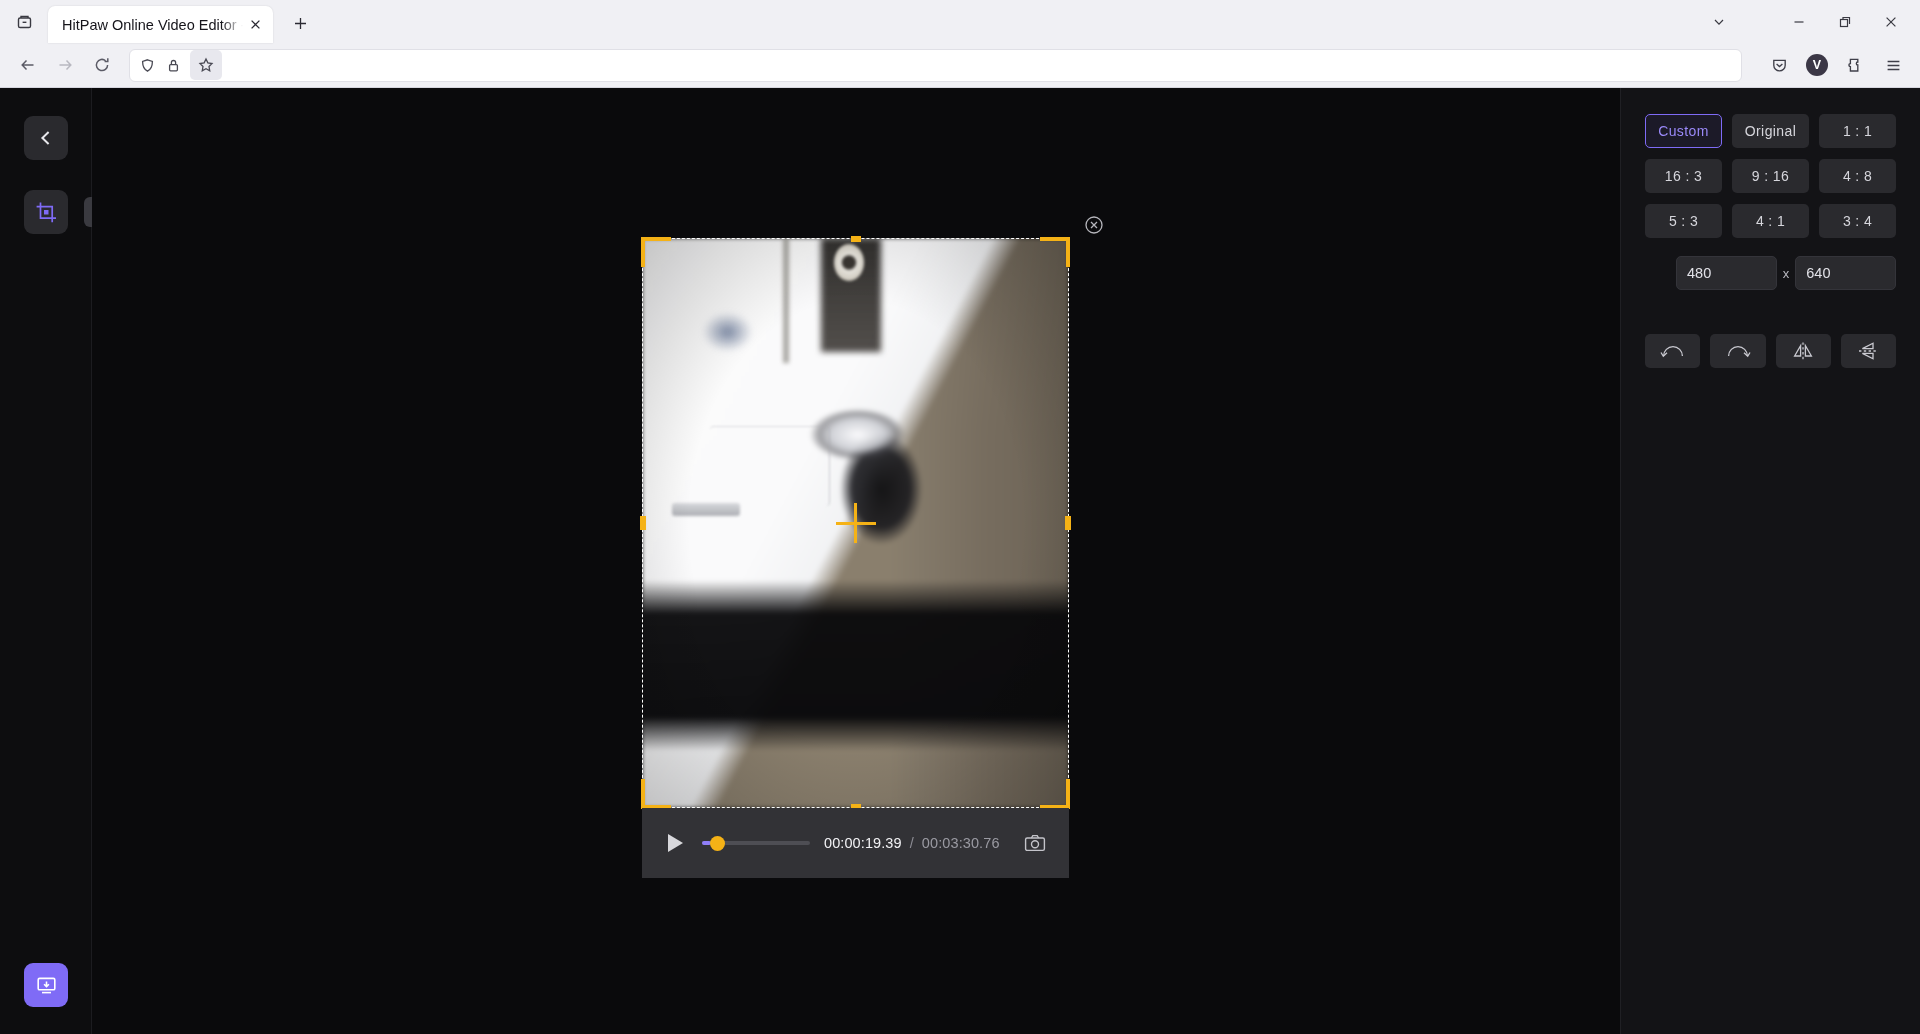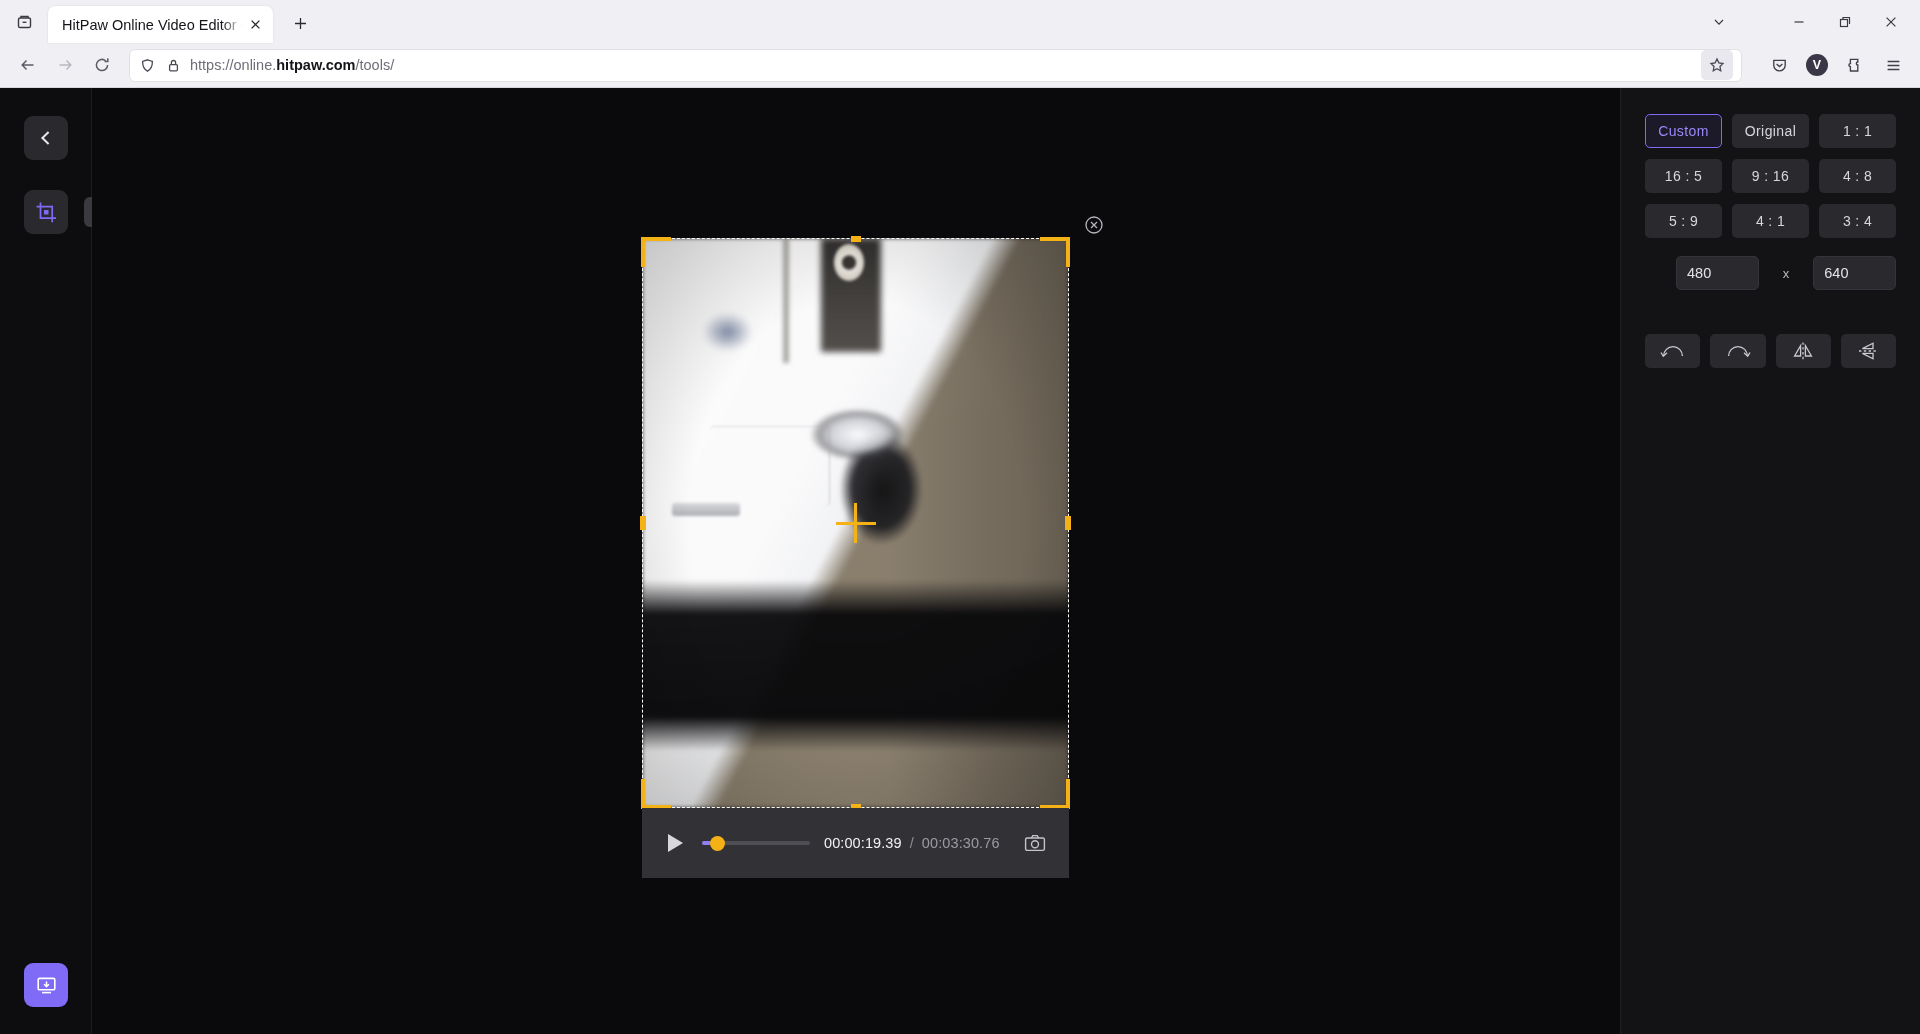--- a/index.html
+++ b/index.html
@@ -415,21 +415,21 @@
     letter-spacing: 0.4px;
   }
   .ratio-btn.active {
     border-color: #7f6bf6;
     color: #9a89f8;
     background: #1c1a28;
   }
   .dims-row {
     display: flex;
     align-items: center;
-    gap: 24px;
+    gap: 6px;
     margin-top: 18px;
     padding-left: 31px;
   }
   .dim-input {
     flex: 1;
     height: 34px;
     background: #2a2a2e;
     border: 1px solid #34343a;
     border-radius: 5px;
     color: #e2e2e8;
@@ -544,21 +544,20 @@
         <svg width="15" height="15" viewBox="0 0 15 15">
             <path d="M7.5 1.8 L12.4 3.5 C12.4 8.6 10.4 11.7 7.5 13.2 C4.6 11.7 2.6 8.6 2.6 3.5 Z"></path>
           </svg>
       </span>
       <span class="ic">
         <svg width="15" height="15" viewBox="0 0 15 15">
           <rect x="3.6" y="6.6" width="7.8" height="6.2" rx="1"></rect>
           <path d="M5.4 6.6 L5.4 4.6 A2.1 2.1 0 0 1 9.6 4.6 L9.6 6.6"></path>
         </svg>
       </span>
-      <span class="url-text"><span>https://online.</span><b>hitpaw.com</b><span>/tools/</span></span>
       <span class="star-btn">
         <svg width="16" height="16" viewBox="0 0 16 16">
             <path d="M8 2 L9.85 5.9 L14 6.5 L11 9.5 L11.75 13.8 L8 11.8 L4.25 13.8 L5 9.5 L2 6.5 L6.15 5.9 Z"></path>
           </svg>
       </span>
     </div>
 
     <div class="navright">
       <div>
         <svg width="17" height="17" viewBox="0 0 17 17">
@@ -672,24 +671,24 @@
 
     </div>
   </div>
 
   <div class="right-panel">
 
     <div class="ratio-grid">
       <div class="ratio-btn active">Custom</div>
       <div class="ratio-btn">Original</div>
       <div class="ratio-btn">1 : 1</div>
-      <div class="ratio-btn">16 : 5</div>
+      <div class="ratio-btn">16 : 3</div>
       <div class="ratio-btn">9 : 16</div>
       <div class="ratio-btn">4 : 8</div>
-      <div class="ratio-btn">5 : 9</div>
+      <div class="ratio-btn">5 : 3</div>
       <div class="ratio-btn">4 : 1</div>
       <div class="ratio-btn">3 : 4</div>
     </div>
 
     <div class="dims-row">
       <div class="dim-input">480</div>
       <span class="dim-x">x</span>
       <div class="dim-input">640</div>
     </div>
 

